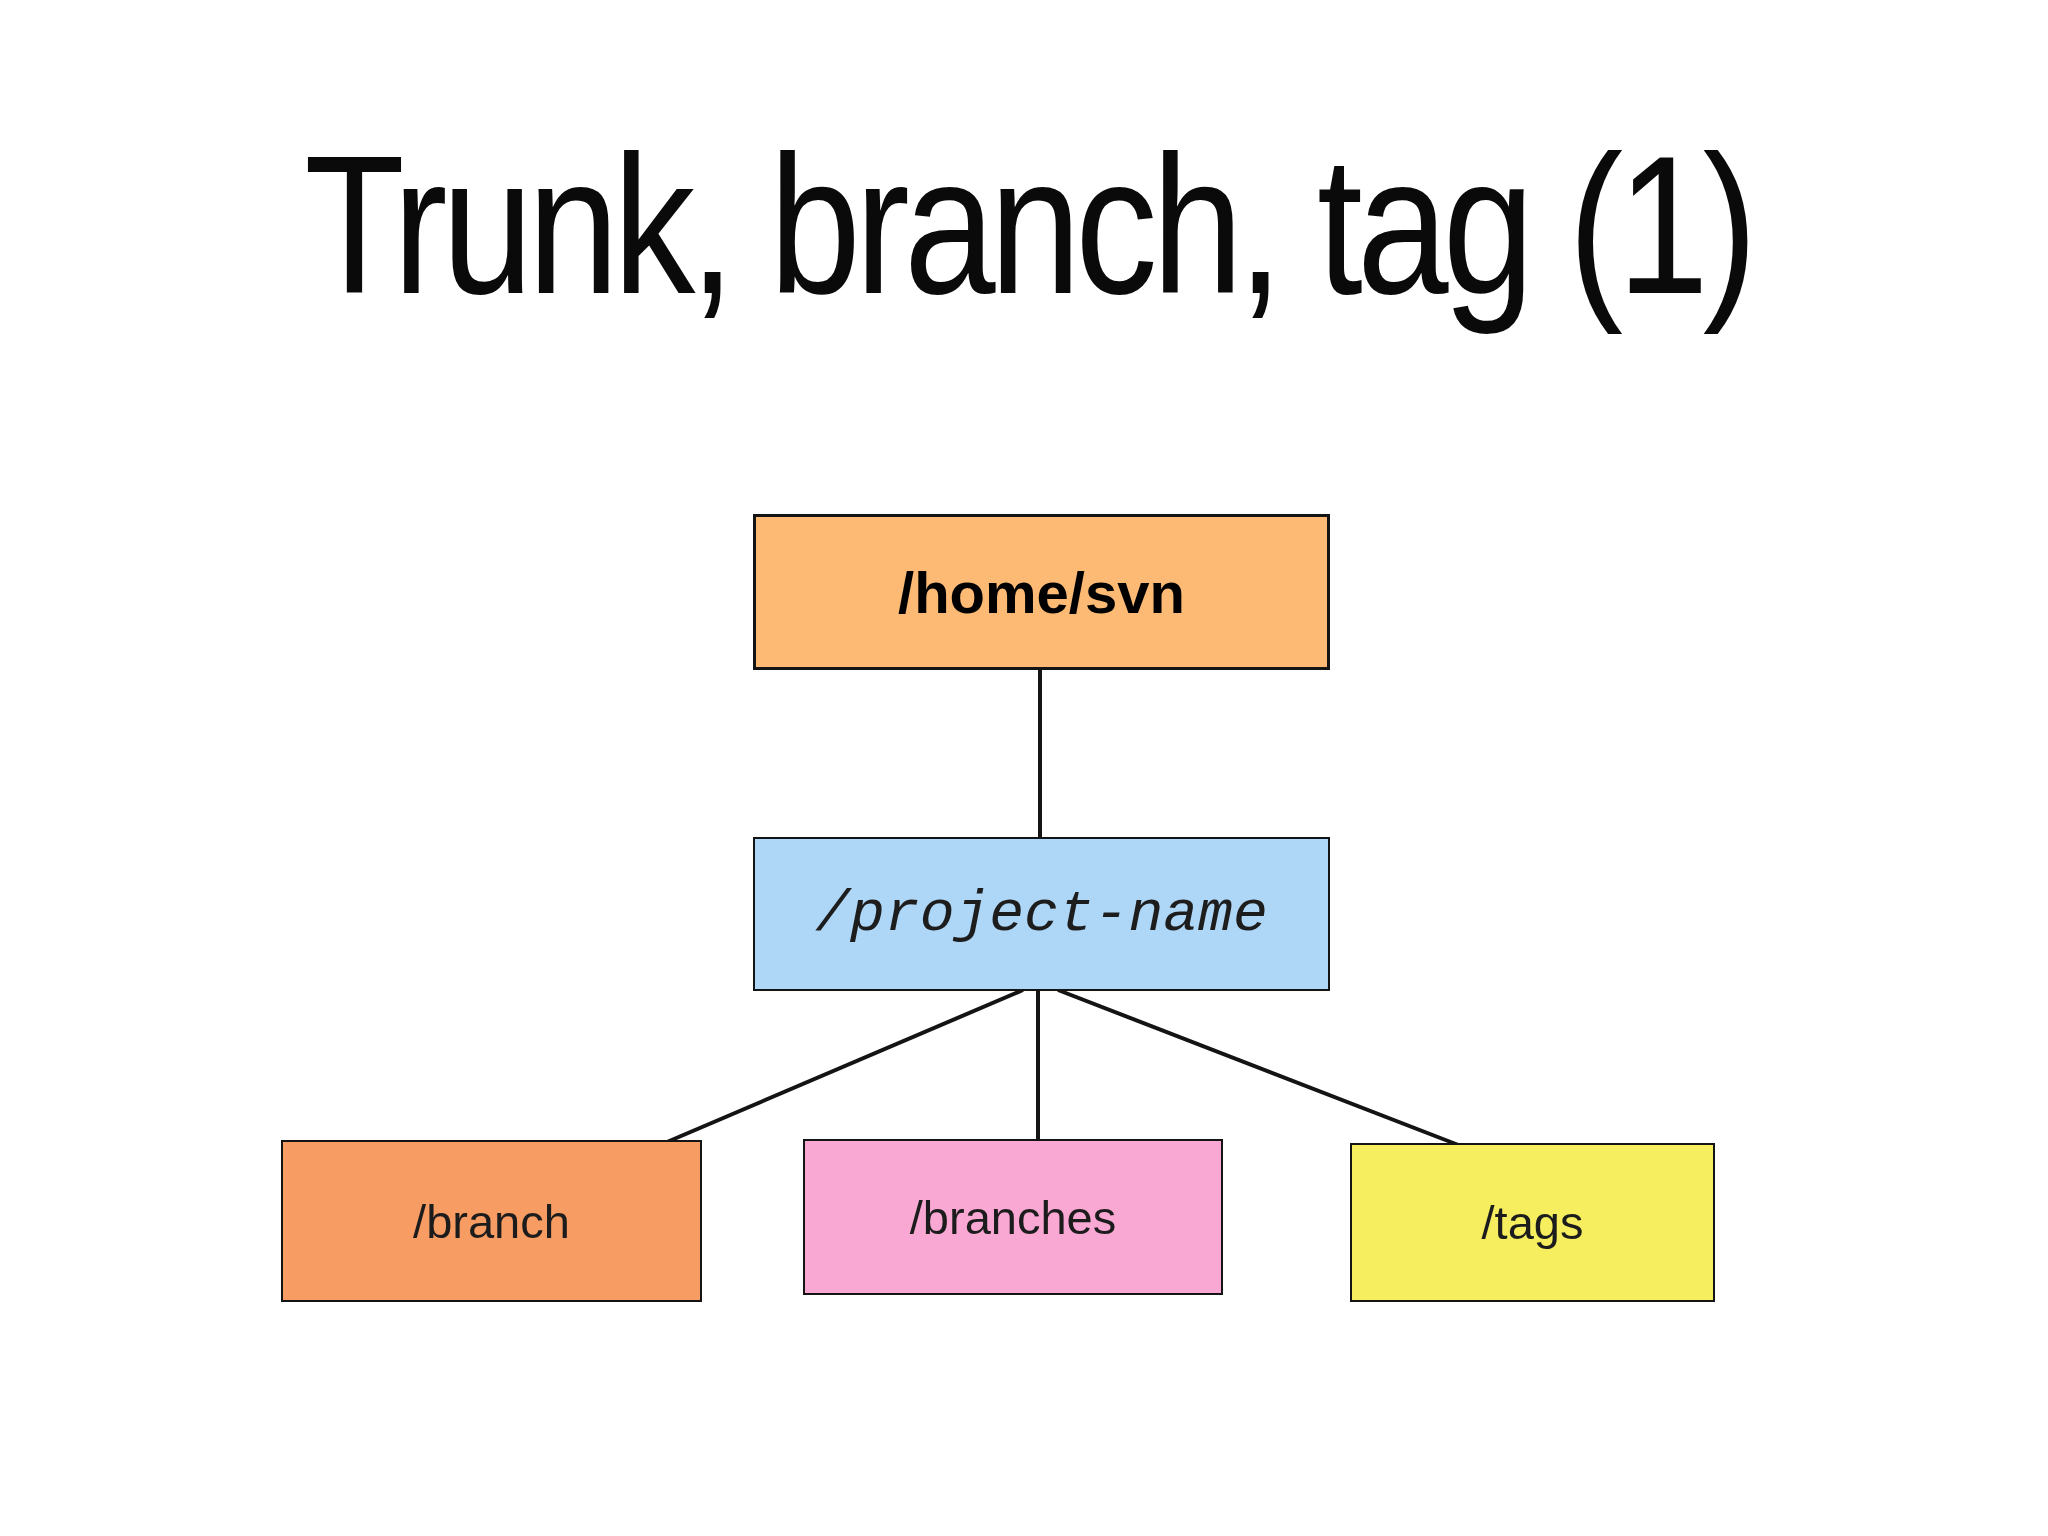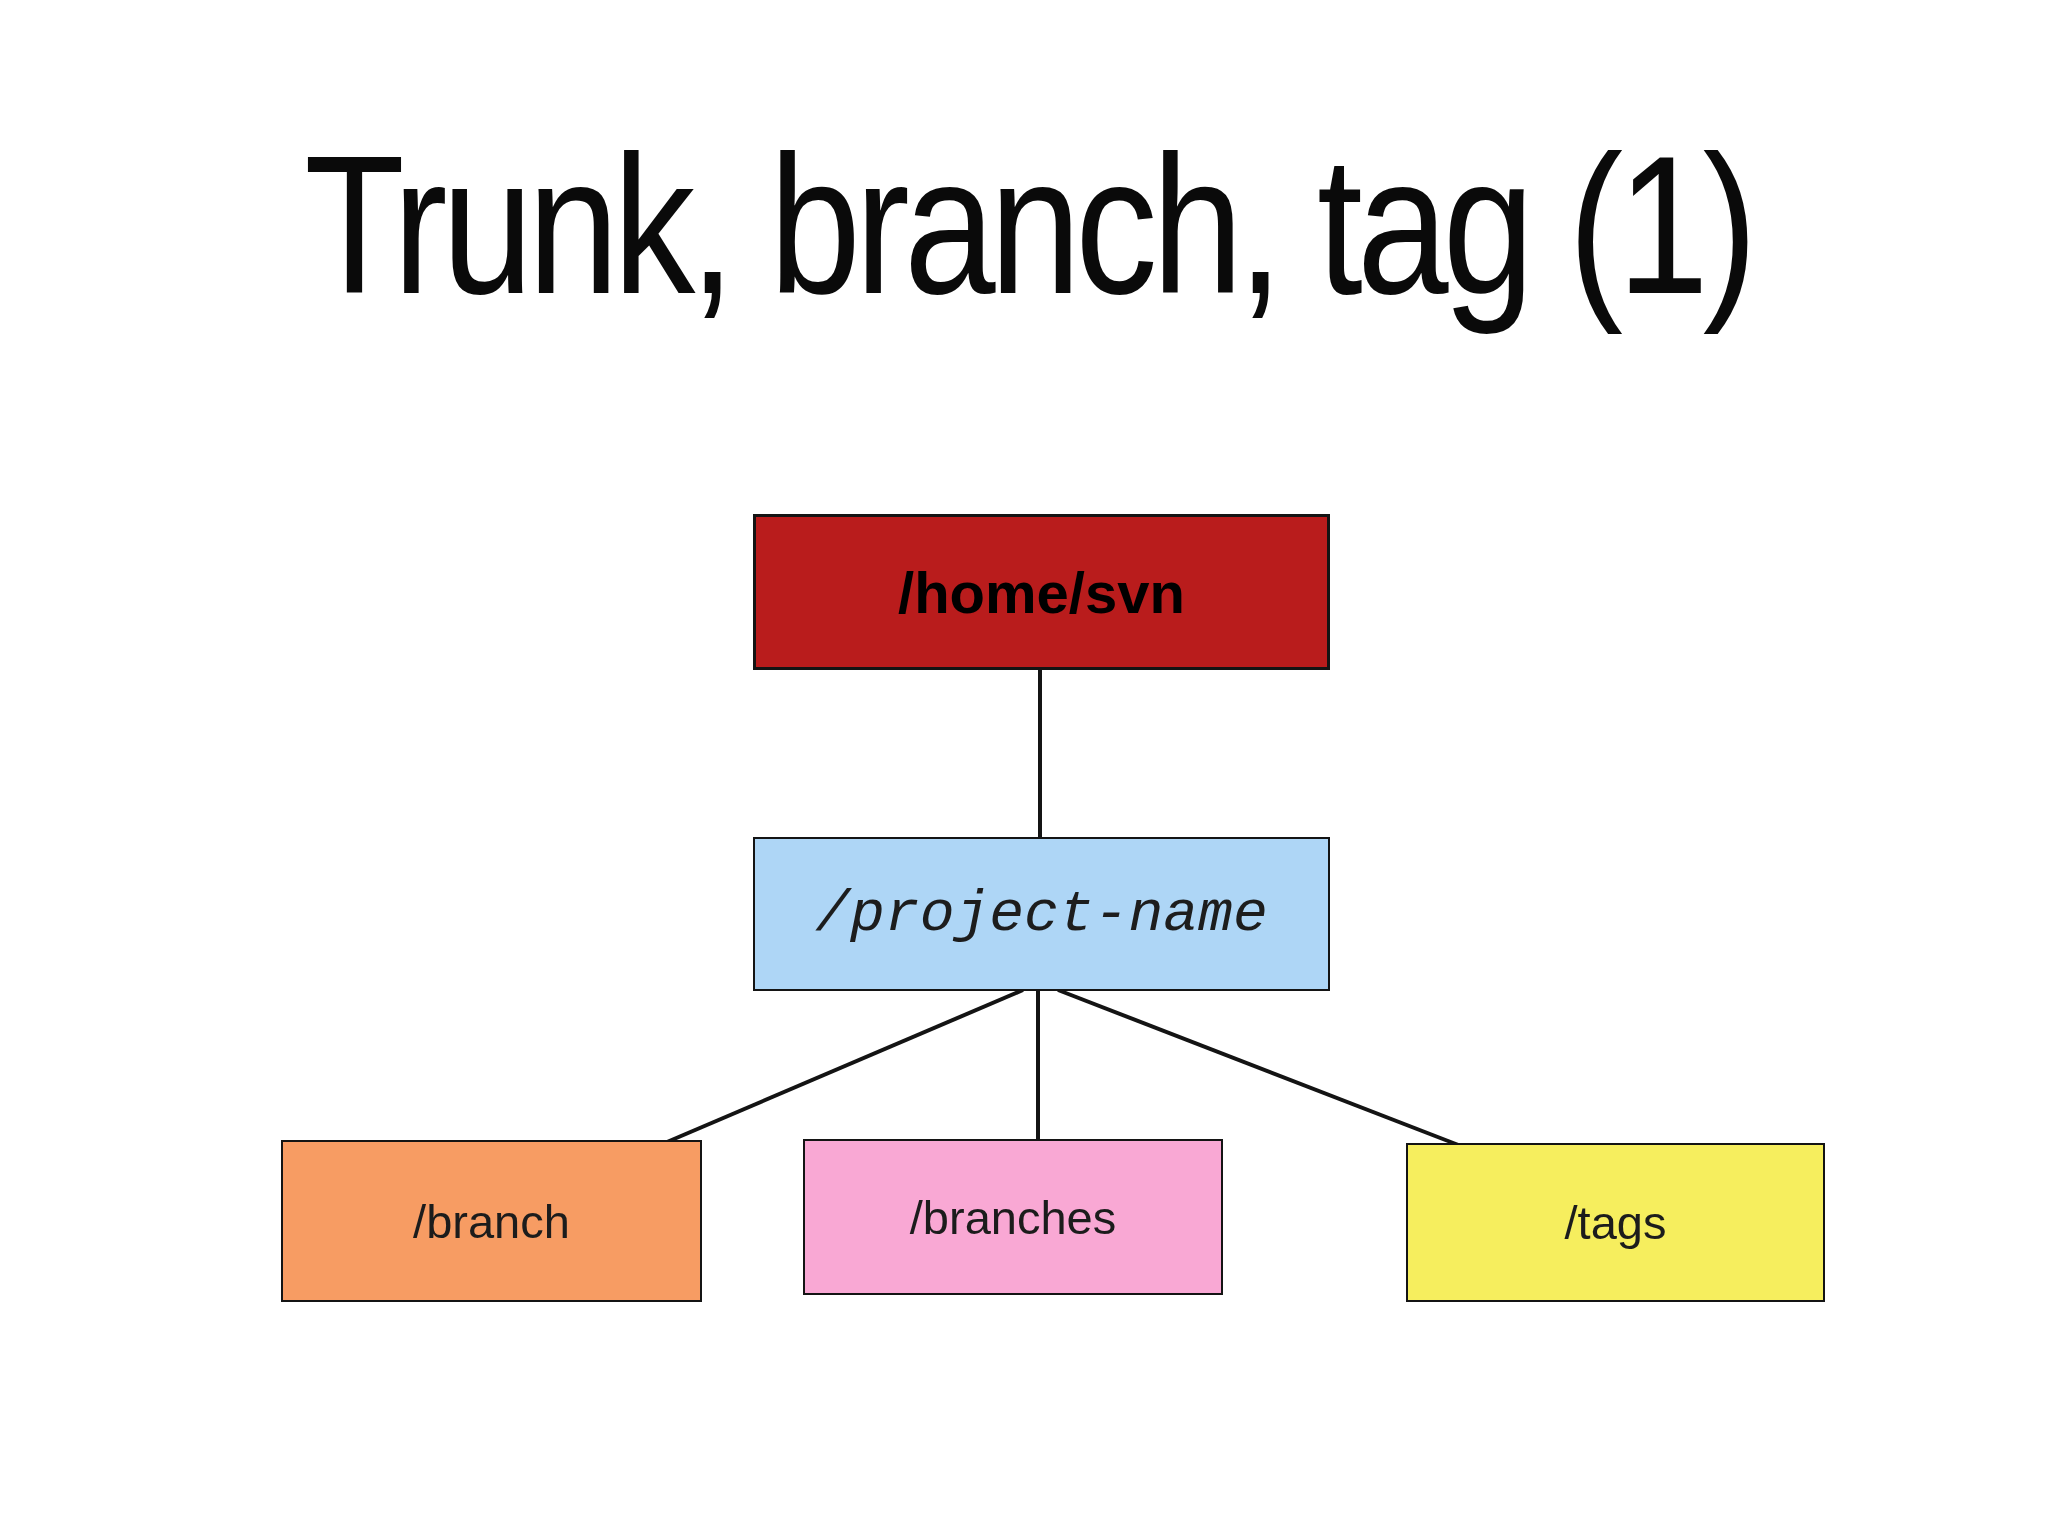--- a/index.html
+++ b/index.html
@@ -60,21 +60,21 @@
   .n-project {
     left: 753px; top: 837px; width: 577px; height: 154px;
   }
   .n-trunk {
     left: 281px; top: 1140px; width: 421px; height: 162px;
   }
   .n-branches {
     left: 803px; top: 1139px; width: 420px; height: 156px;
   }
   .n-tags {
-    left: 1406px; top: 1143px; width: 419px; height: 159px;
+    left: 1350px; top: 1143px; width: 365px; height: 159px;
   }
   .root-label {
     font-family: "Liberation Sans", sans-serif;
     font-weight: 700;
     font-size: 58px;
     color: #000000;
   }
   .project-label {
     font-family: Liberation Mono, monospace;
     font-style: italic;
@@ -95,21 +95,21 @@
 
   <h1 class="title">Trunk, branch, tag (1)</h1>
 
   <svg class="edges" viewBox="0 0 2048 1536" xmlns="http://www.w3.org/2000/svg">
     <line x1="1040" y1="669" x2="1040" y2="840"></line>
     <line x1="1023" y1="990" x2="667" y2="1142"></line>
     <line x1="1038" y1="990" x2="1038" y2="1140"></line>
     <line x1="1058" y1="990" x2="1461" y2="1146"></line>
   </svg>
 
-  <div class="node n-root" style="background-color: #b91c1c; justify-content: center;">
+  <div class="node n-root" style="background-color: #fdba74; justify-content: center;">
     <span class="root-label">/home/svn</span>
   </div>
 
   <div class="node n-project" style="background-color: rgb(174, 214, 246);">
     <span class="project-label">/project-name</span>
   </div>
 
   <div class="node n-trunk" style="background-color: rgb(247, 156, 99);">
     <span class="child-label">/branch</span>
   </div>

